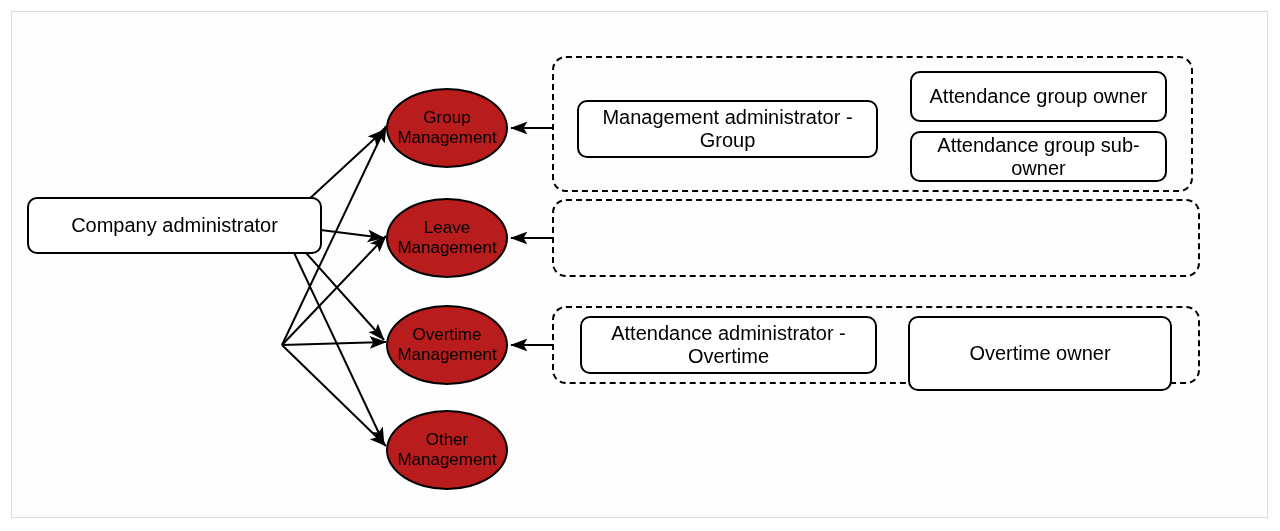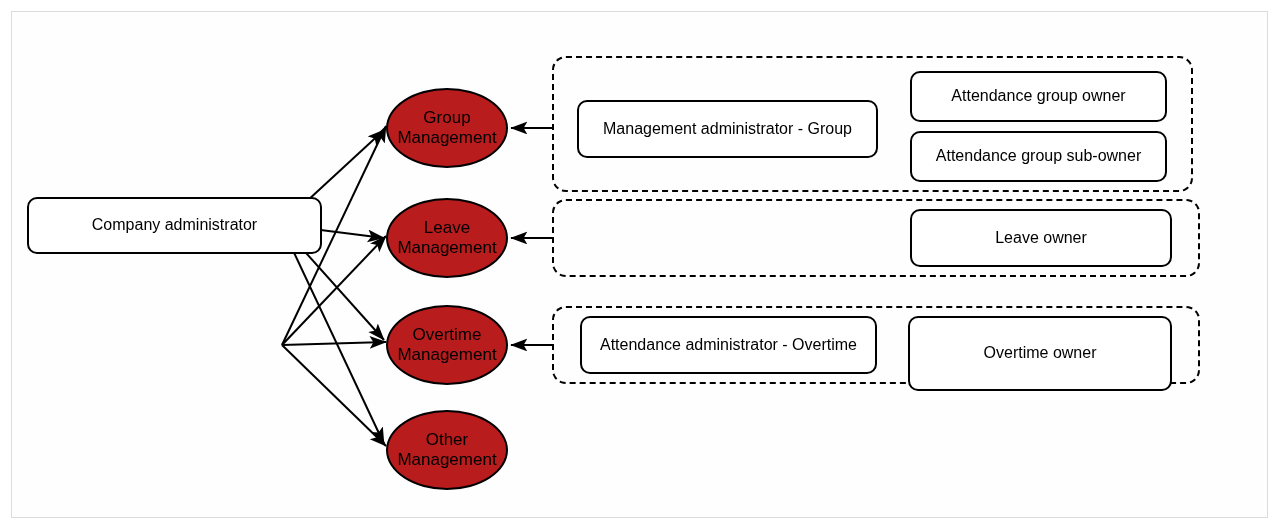--- a/index.html
+++ b/index.html
@@ -44,21 +44,21 @@
     position: absolute;
     box-sizing: border-box;
     border: 2px solid #000000;
     border-radius: 10px;
     background: #ffffff;
     display: flex;
     align-items: center;
     justify-content: center;
     text-align: center;
     color: #000000;
-    font-size: 16px;
+    font-size: 20px;
     line-height: 1.15;
     padding: 2px 8px;
   }
   
   .node-ellipse {
     position: absolute;
     box-sizing: border-box;
     border: 2px solid #000000;
     border-radius: 50%;
     background: #b91c1c;
@@ -151,23 +151,20 @@
     <span>Attendance group owner</span>
   </div>
 
   <div class="node-box" style="left:910px; top:131px; width:257px; height:51px;">
     <span>Attendance group sub-owner</span>
   </div>
 
   <div class="group-box" style="left:552px; top:199px; width:648px; height:78px;"></div>
 
 
-  <div class="node-box" style="left:910px; top:209px; width:262px; height:58px;">
-    <span>Leave owner</span>
-  </div>
 
   <div class="group-box" style="left:552px; top:306px; width:648px; height:78px;"></div>
 
   <div class="node-box" style="left:580px; top:316px; width:297px; height:58px;padding-left:8px;">
     <span>Attendance administrator - Overtime</span>
   </div>
 
   <div class="node-box" style="left:908px; top:316px; width:264px; height:75px;">
     <span>Overtime owner</span>
   </div>

